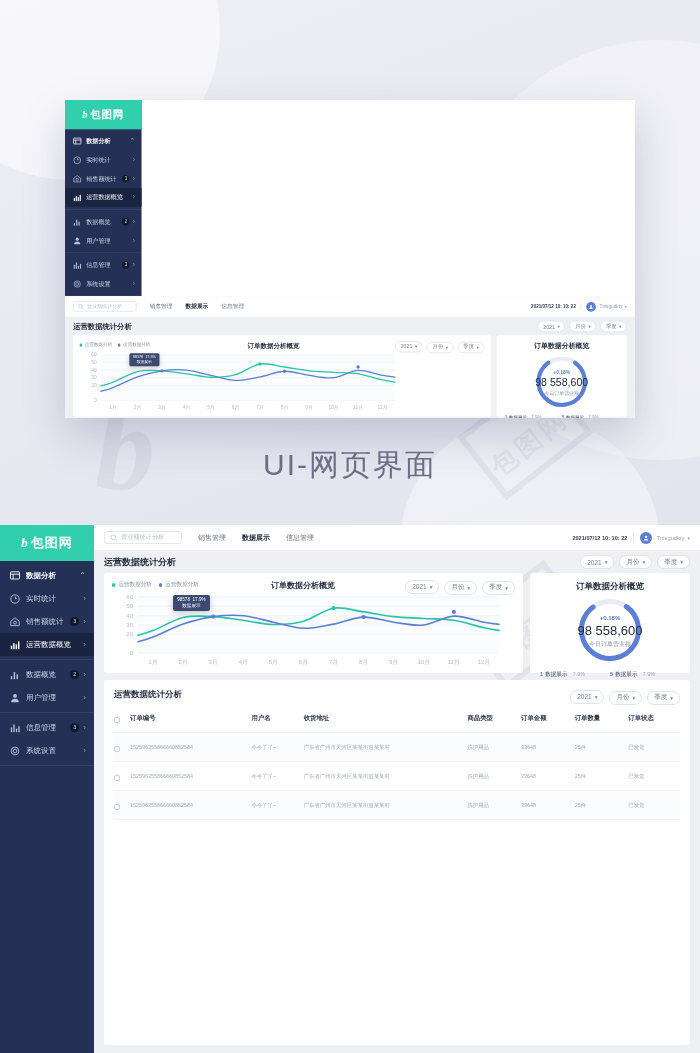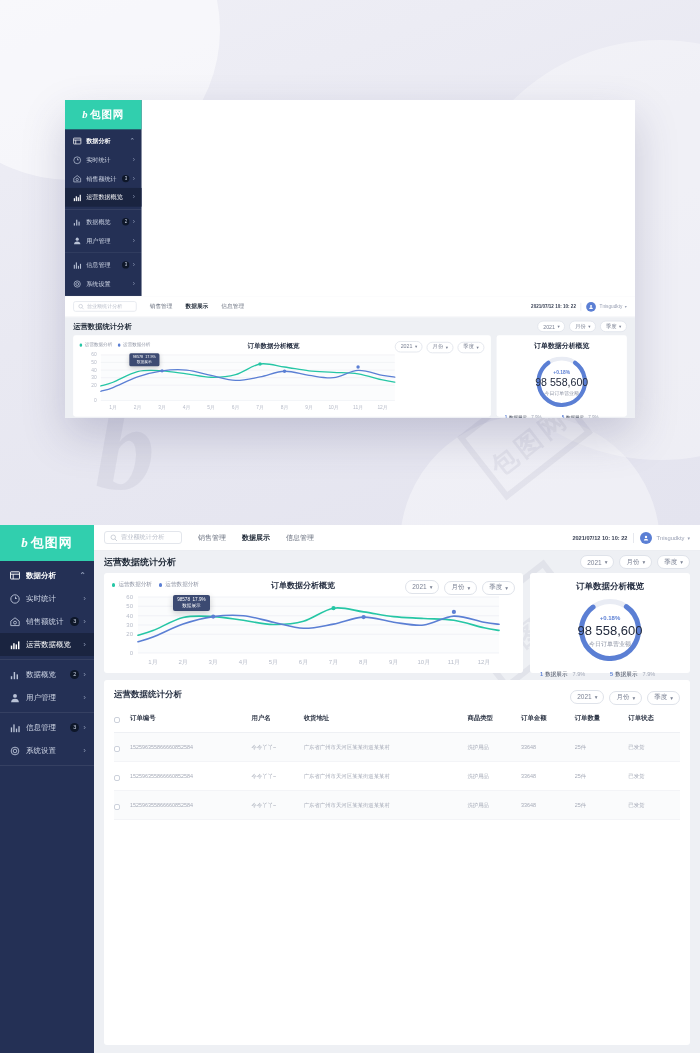--- a/index.html
+++ b/index.html
@@ -410,20 +410,21 @@
      </div>
                 </div>
         </div>
       </div>
 
     </div>
   </div>
 </div>
     </div>
 
+  <div class="caption">UI-网页界面</div>
 </div>
 
 <div id="bottom-stage">
   <div class="wm wm-big" style="left:250px; top:150px;">b</div>
   <div class="wm wm-box" style="left:470px; top:60px; width:110px; height:80px;"></div>
   <div class="wm wm-txt" style="left:485px; top:90px;">包图网</div>
 
   <aside class="sidebar" id="sidebar-full" style="width: 94px;">
     <div class="logo" style="height: 36px; font-size: 13px;">
       <span class="logomark">b</span>

